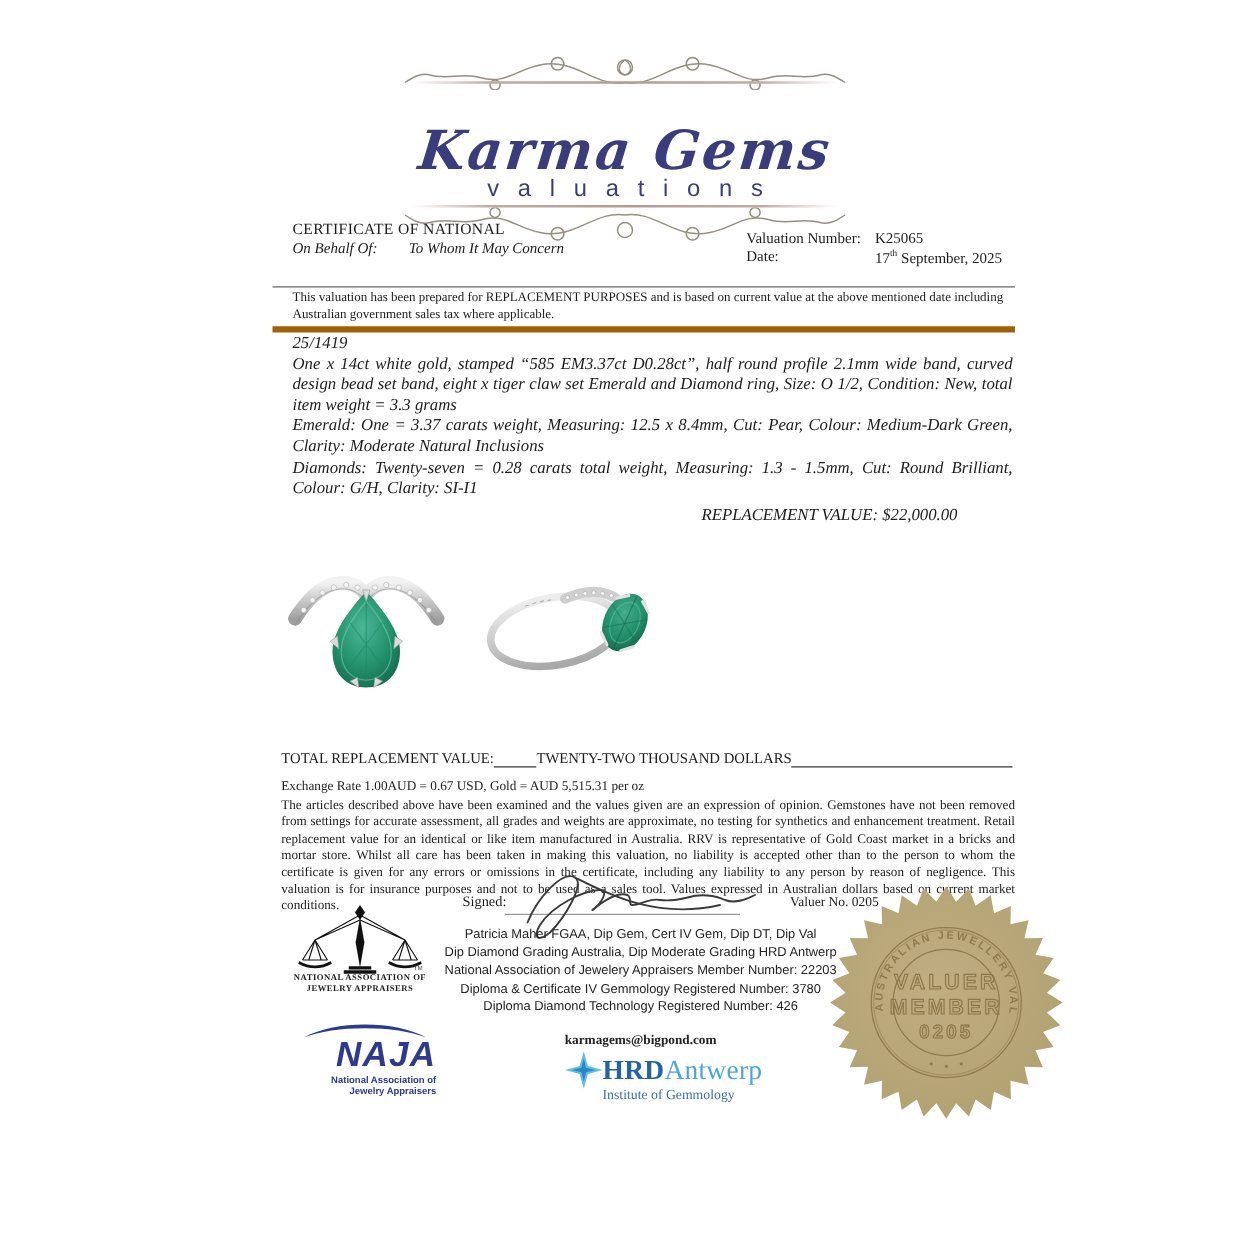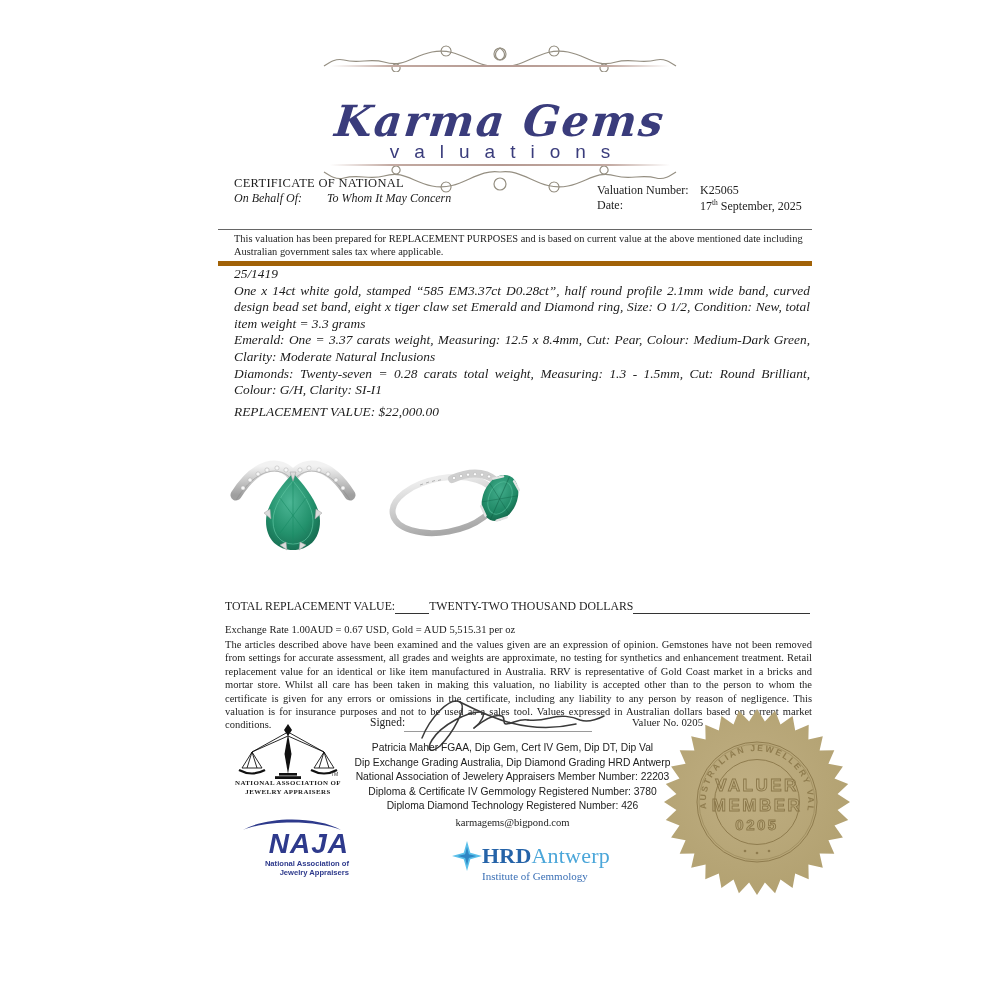--- a/index.html
+++ b/index.html
@@ -29,38 +29,38 @@
 
   
   .notice{top:229px;left:218px;width:594px;border-top:1px solid #666;
       border-bottom:5px solid #a16207;padding:3px 0 3px 16px;width:578px;
       font-size:10.4px;line-height:12.6px;}
 
   
   .desc-block{top:266px;left:234px;width:576px;font-style:italic;
       font-size:13.4px;line-height:16.6px;}
   .desc-just{text-align:justify;}
-  .repl-value{padding-right:44px;margin-top:5px;font-style:italic;}
+  .repl-value{text-align:right;padding-right:44px;margin-top:5px;font-style:italic;}
 
   
   .total-row{top:599px;left:225px;width:585px;display:flex;font-size:11.8px;}
   .u-short{display:inline-block;width:34px;border-bottom:1px solid #333;}
   .u-long{flex:1;border-bottom:1px solid #333;}
   .exchange{top:624px;left:225px;width:585px;font-size:10.6px;}
   .disclaimer{top:638px;left:225px;width:587px;font-size:10.5px;line-height:13.4px;text-align:justify;}
 
   
   .signed-label{top:716px;left:370px;font-size:11.5px;}
   .sig-line{top:731px;left:404px;width:188px;border-bottom:1px solid #9a9a9a;height:0;}
   .valuer-no{top:716px;left:592px;font-size:10.8px;margin-left:40px;}
 
   
   .creds{top:741px;left:310px;width:405px;text-align:center;
       font-family:"Liberation Sans", sans-serif;font-size:10.3px;line-height:14.6px;color:#222;}
-  .creds .email{font-family:"Liberation Serif", serif;font-size:10.6px;margin-top:2px;}
+  .creds .email{font-family:"Liberation Serif", serif;font-size:10.6px;margin-top:12px;font-weight:bold;}
 
   
   .scales-caption{top:779px;left:228px;width:120px;text-align:center;
       font-size:6.9px;font-weight:bold;letter-spacing:.4px;line-height:8.5px;}
   .naja-wrap{top:818px;left:234px;width:115px;text-align:right;}
   .naja-text{font-family:"Liberation Sans", sans-serif;font-weight:bold;font-style:italic;
       font-size:28px;color:#2e3a8c;letter-spacing:1px;line-height:28px;}
   .naja-caption{font-family:"Liberation Sans", sans-serif;font-weight:bold;font-size:7.6px;
       color:#2e3a8c;line-height:9px;margin-top:1px;}
   .hrd-wrap{top:841px;left:452px;width:170px;}
@@ -221,21 +221,21 @@
     <path d="M14,46 C22,26 42,4 52,10 C60,15 44,42 32,54 C22,62 18,58 24,48 C34,32 60,20 72,20 C80,20 72,32 66,36"></path>
     <path d="M66,36 C78,26 88,22 94,24 C98,26 94,32 98,32 C104,32 112,26 120,28"></path>
     <path d="M120,28 C128,29 134,28 142,26 C152,23 164,24 172,28 C180,31 188,28 196,24"></path>
     <path d="M52,10 C76,22 116,44 168,32"></path>
   </g>
 </svg>
 <div class="abs valuer-no">Valuer No. 0205</div>
 
 <div class="abs creds">
   <div>Patricia Maher FGAA, Dip Gem, Cert IV Gem, Dip DT, Dip Val</div>
-  <div>Dip Exchange Grading Australia, Dip Diamond Grading HRD Antwerp</div>
+  <div>Dip Diamond Grading Australia, Dip Moderate Grading HRD Antwerp</div>
   <div>National Association of Jewelery Appraisers Member Number: 22203</div>
   <div>Diploma &amp; Certificate IV Gemmology Registered Number: 3780</div>
   <div>Diploma Diamond Technology Registered Number: 426</div>
   <div class="email">karmagems@bigpond.com</div>
 </div>
 
 <svg class="abs" style="top:724px;left:238px" width="100" height="56" viewBox="0 0 100 56">
   <g stroke="#111" fill="none" stroke-width="0.9">
     <path d="M50,12 L14,28 M50,12 L86,28 M50,8 L14,28 M50,8 L86,28"></path>
     <path d="M14,28 L4,44 M14,28 L24,44 M14,28 L9,44 M14,28 L19,44 M4,44 L24,44"></path>

